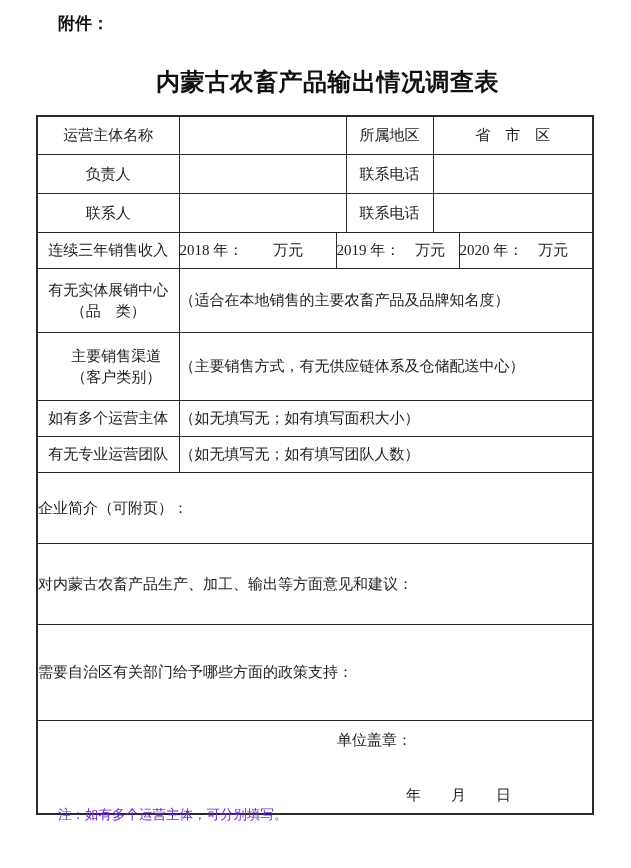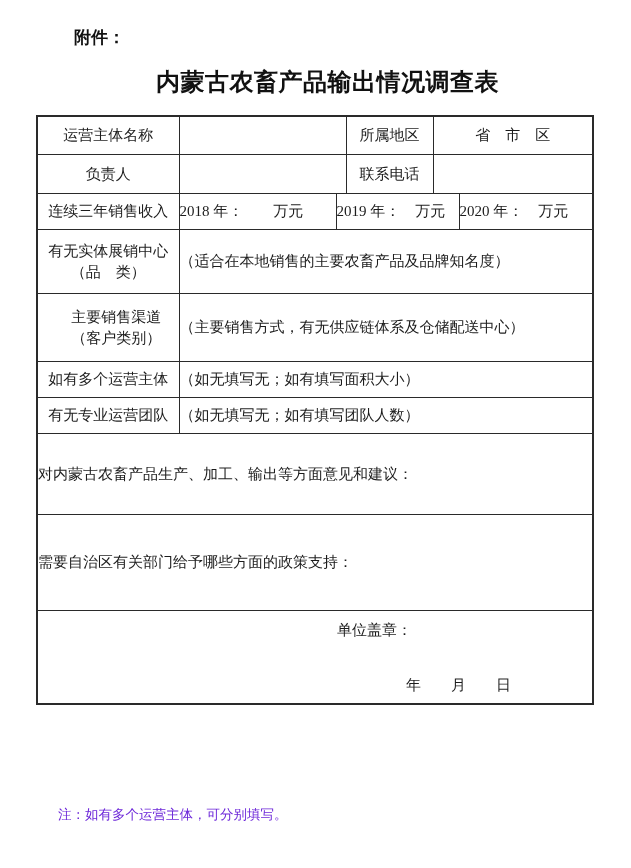--- a/index.html
+++ b/index.html
@@ -11,27 +11,26 @@
     position: relative;
     width: 631px;
     height: 868px;
     background: #ffffff;
     color: #1c1c1c;
     font-family: "Liberation Serif", "DejaVu Serif", serif;
     overflow: hidden;
   }
   .attachment {
     position: absolute;
-    left: 74px;
+    left: 58px;
     top: 12px;
     font-family: "Liberation Sans", "DejaVu Sans", sans-serif;
     font-weight: bold;
     font-size: 17px;
     color: #111;
-    margin-top: 14px;
   }
   .title {
     position: absolute;
     left: 0;
     top: 54px;
     width: 631px;
     margin: 12px;
     text-align: center;
     font-family: "Liberation Sans", "DejaVu Sans", sans-serif;
     font-weight: bold;
@@ -129,20 +128,26 @@
         <td colspan="2" class="center">省　市　区</td>
       </tr>
 
       <tr class="r2">
         <td class="label">负责人</td>
         <td colspan="2"></td>
         <td class="label">联系电话</td>
         <td colspan="2"></td>
       </tr>
 
+      <tr class="r3">
+        <td class="label">联系人</td>
+        <td colspan="2"></td>
+        <td class="label">联系电话</td>
+        <td colspan="2"></td>
+      </tr>
 
       <tr class="r4">
         <td class="label">连续三年销售收入</td>
         <td class="year-cell">2018 年：　　万元</td>
         <td colspan="3" class="year-cell">2019 年：　万元</td>
         <td class="year-cell">2020 年：　万元</td>
       </tr>
 
       <tr class="r5">
         <td class="label">
@@ -167,20 +172,23 @@
       <tr class="r7">
         <td class="label">如有多个运营主体</td>
         <td colspan="5" class="hint-indent">（如无填写无；如有填写面积大小）</td>
       </tr>
 
       <tr class="r8">
         <td class="label">有无专业运营团队</td>
         <td colspan="5" class="hint-indent">（如无填写无；如有填写团队人数）</td>
       </tr>
 
+      <tr class="r9">
+        <td colspan="6" class="block">企业简介（可附页）：</td>
+      </tr>
 
       <tr class="r10">
         <td colspan="6" class="block">对内蒙古农畜产品生产、加工、输出等方面意见和建议：</td>
       </tr>
 
       <tr class="r11">
         <td colspan="6" class="block">需要自治区有关部门给予哪些方面的政策支持：</td>
       </tr>
 
       <tr class="r12">

